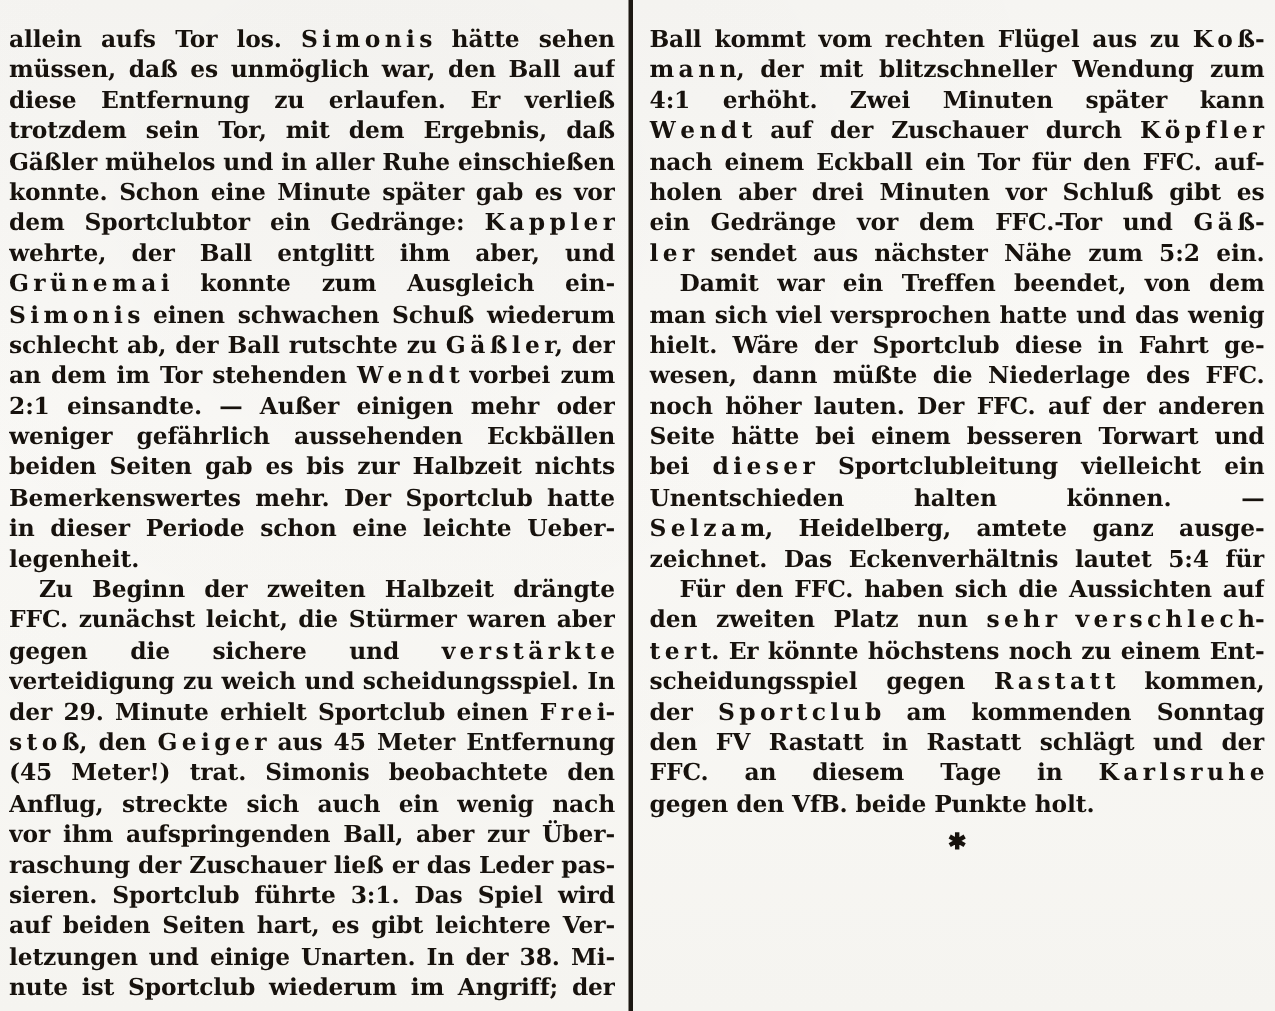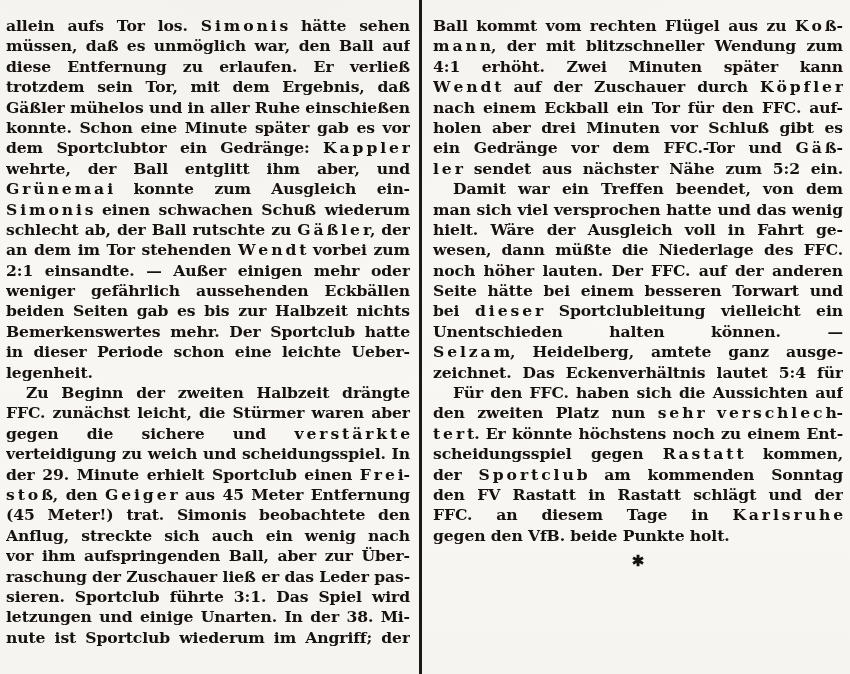--- a/index.html
+++ b/index.html
@@ -91,20 +91,21 @@
           <div class="line">FFC. zunächst leicht, die Stürmer waren aber</div>
           <div class="line">gegen die sichere und v e r s t ä r k t e Sportclub-</div>
           <div class="line">verteidigung zu weich und scheidungsspiel. In</div>
           <div class="line">der 29. Minute erhielt Sportclub einen F r e i-</div>
           <div class="line">s t o ß, den G e i g e r aus 45 Meter Entfernung</div>
           <div class="line">(45 Meter!) trat. Simonis beobachtete den</div>
           <div class="line">Anflug, streckte sich auch ein wenig nach dem</div>
           <div class="line">vor ihm aufspringenden Ball, aber zur Über-</div>
           <div class="line">raschung der Zuschauer ließ er das Leder pas-</div>
           <div class="line">sieren. Sportclub führte 3:1. Das Spiel wird</div>
+          <div class="line">auf beiden Seiten hart, es gibt leichtere Ver-</div>
           <div class="line">letzungen und einige Unarten. In der 38. Mi-</div>
           <div class="line">nute ist Sportclub wiederum im Angriff; der</div>
         </div>
       </div>
   </div>
   <div class="divider"></div>
   <div class="column column-right">
     <div class="col-paras">
         <div class="para">
           <div class="line">Ball kommt vom rechten Flügel aus zu K o ß-</div>
@@ -112,21 +113,21 @@
           <div class="line">4:1 erhöht. Zwei Minuten später kann</div>
           <div class="line">W e n d t auf der Zuschauer durch K ö p f l e r</div>
           <div class="line">nach einem Eckball ein Tor für den FFC. auf-</div>
           <div class="line">holen aber drei Minuten vor Schluß gibt es</div>
           <div class="line">ein Gedränge vor dem FFC.-Tor und G ä ß-</div>
           <div class="line">l e r sendet aus nächster Nähe zum 5:2 ein.</div>
         </div>
         <div class="para indent">
           <div class="line">Damit war ein Treffen beendet, von dem</div>
           <div class="line">man sich viel versprochen hatte und das wenig</div>
-          <div class="line">hielt. Wäre der Ausgleich voll in Fahrt ge-</div>
+          <div class="line">hielt. Wäre der Sportclub diese in Fahrt ge-</div>
           <div class="line">wesen, dann müßte die Niederlage des FFC.</div>
           <div class="line">noch höher lauten. Der FFC. auf der anderen</div>
           <div class="line">Seite hätte bei einem besseren Torwart und</div>
           <div class="line">bei d i e s e r Sportclubleitung vielleicht ein</div>
           <div class="line">Unentschieden halten können. — Schiedsrichter</div>
           <div class="line">S e l z a m, Heidelberg, amtete ganz ausge-</div>
           <div class="line">zeichnet. Das Eckenverhältnis lautet 5:4 für</div>
         </div>
         <div class="para indent">
           <div class="line">Für den FFC. haben sich die Aussichten auf</div>

